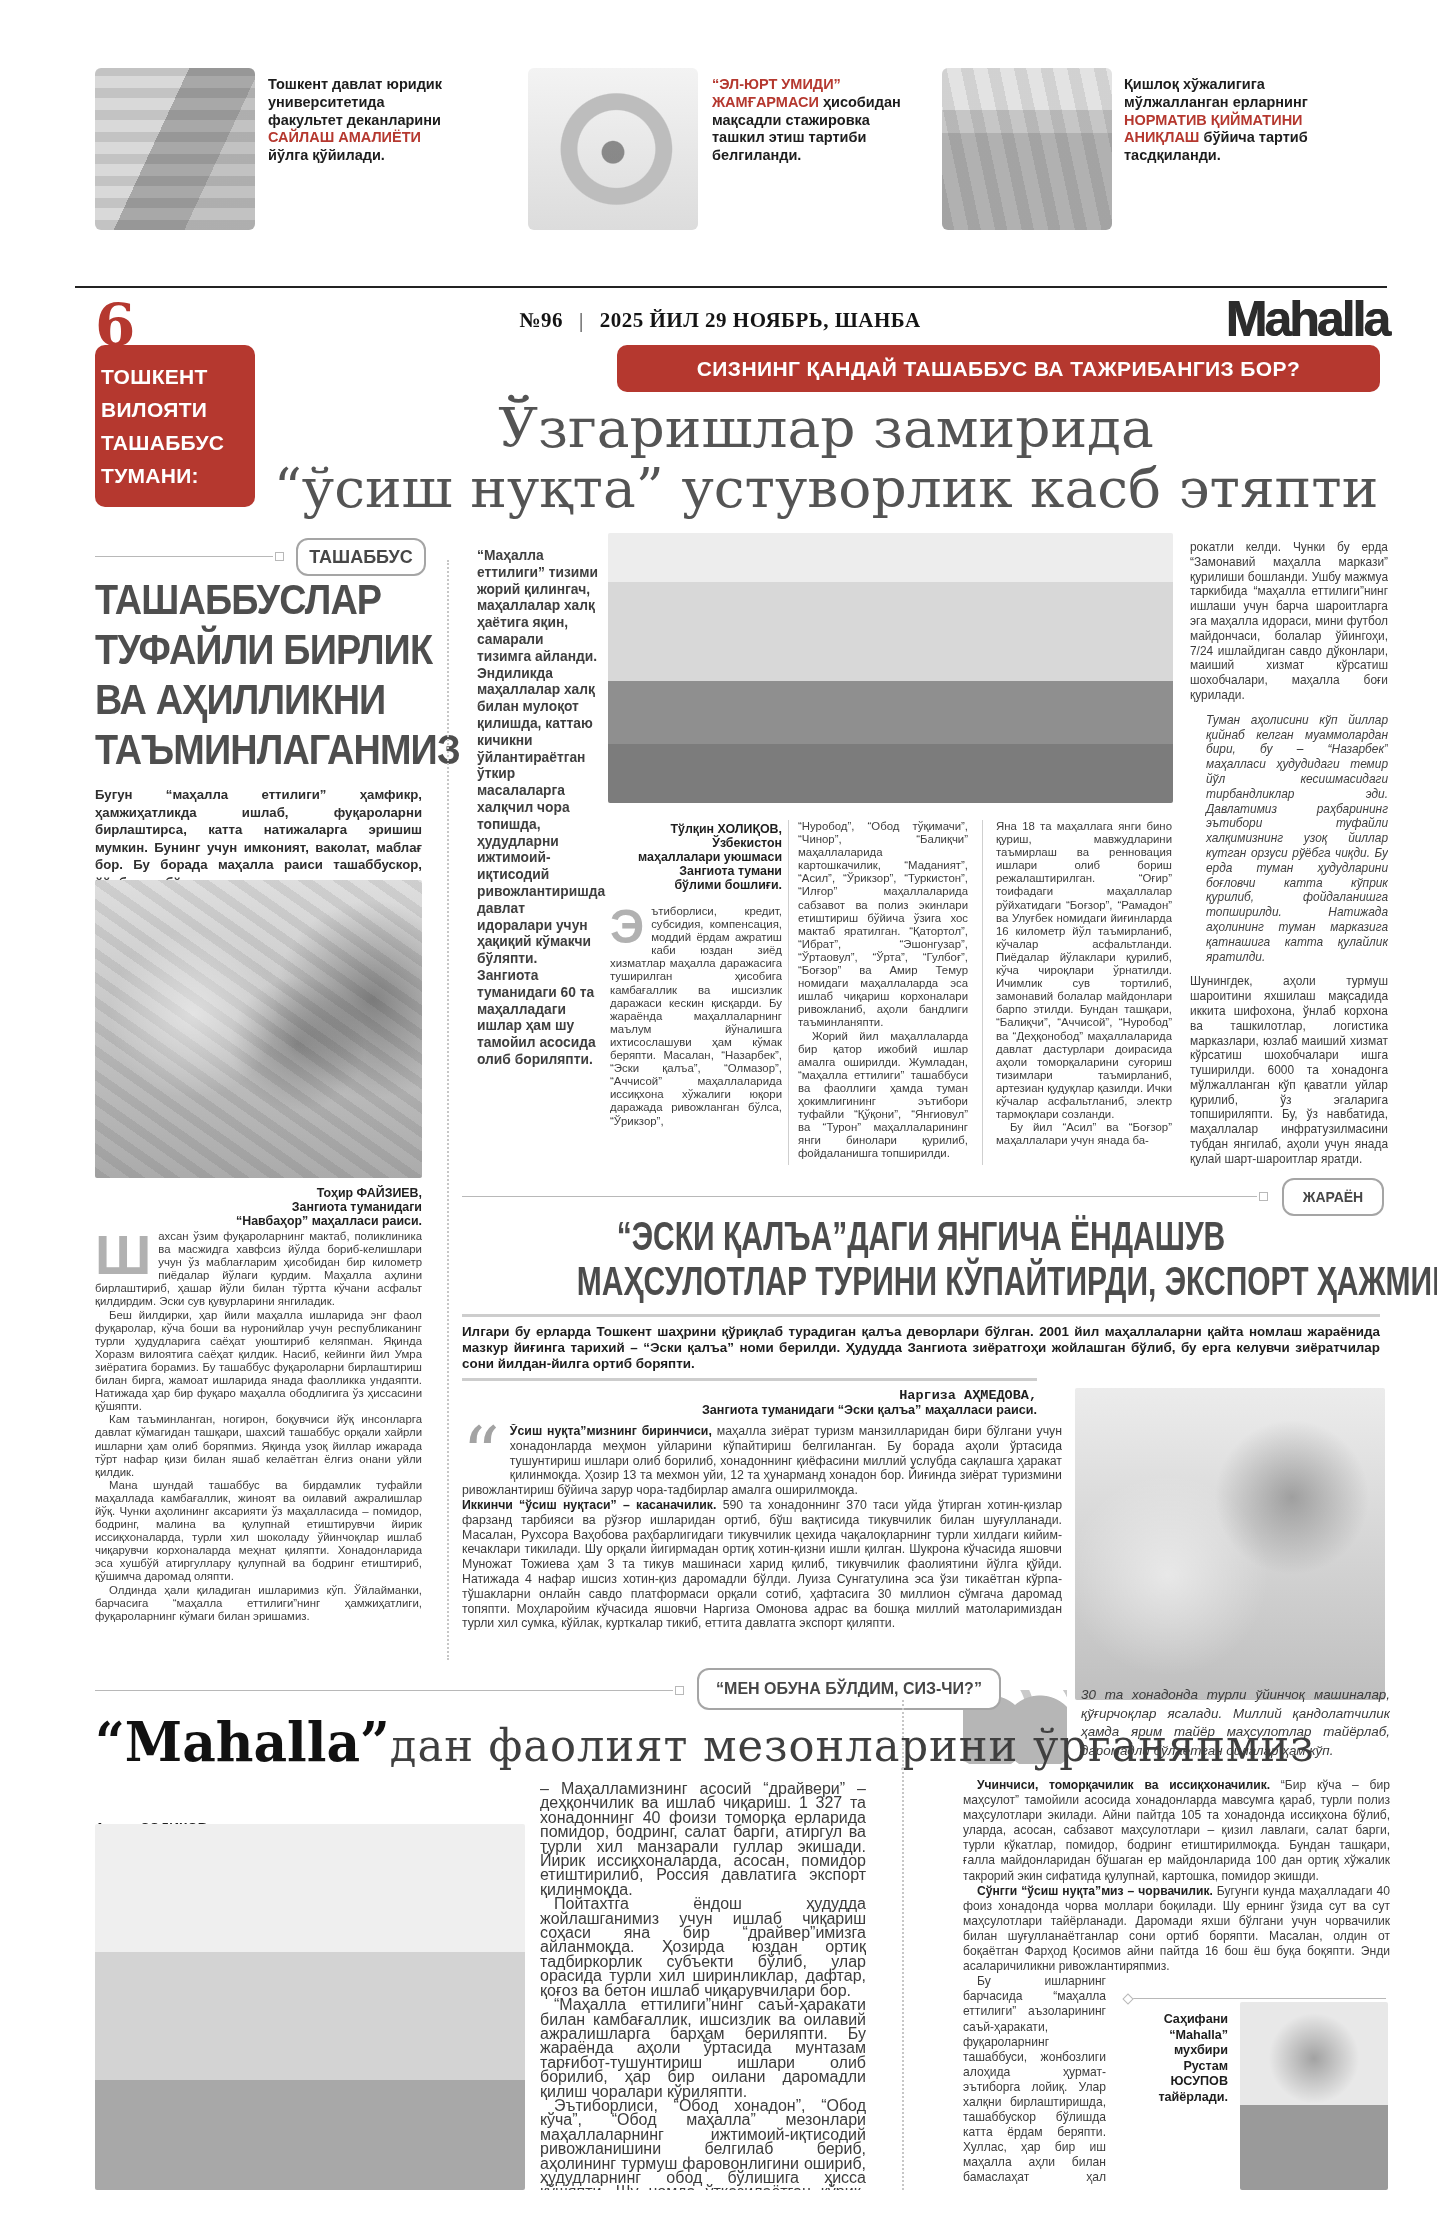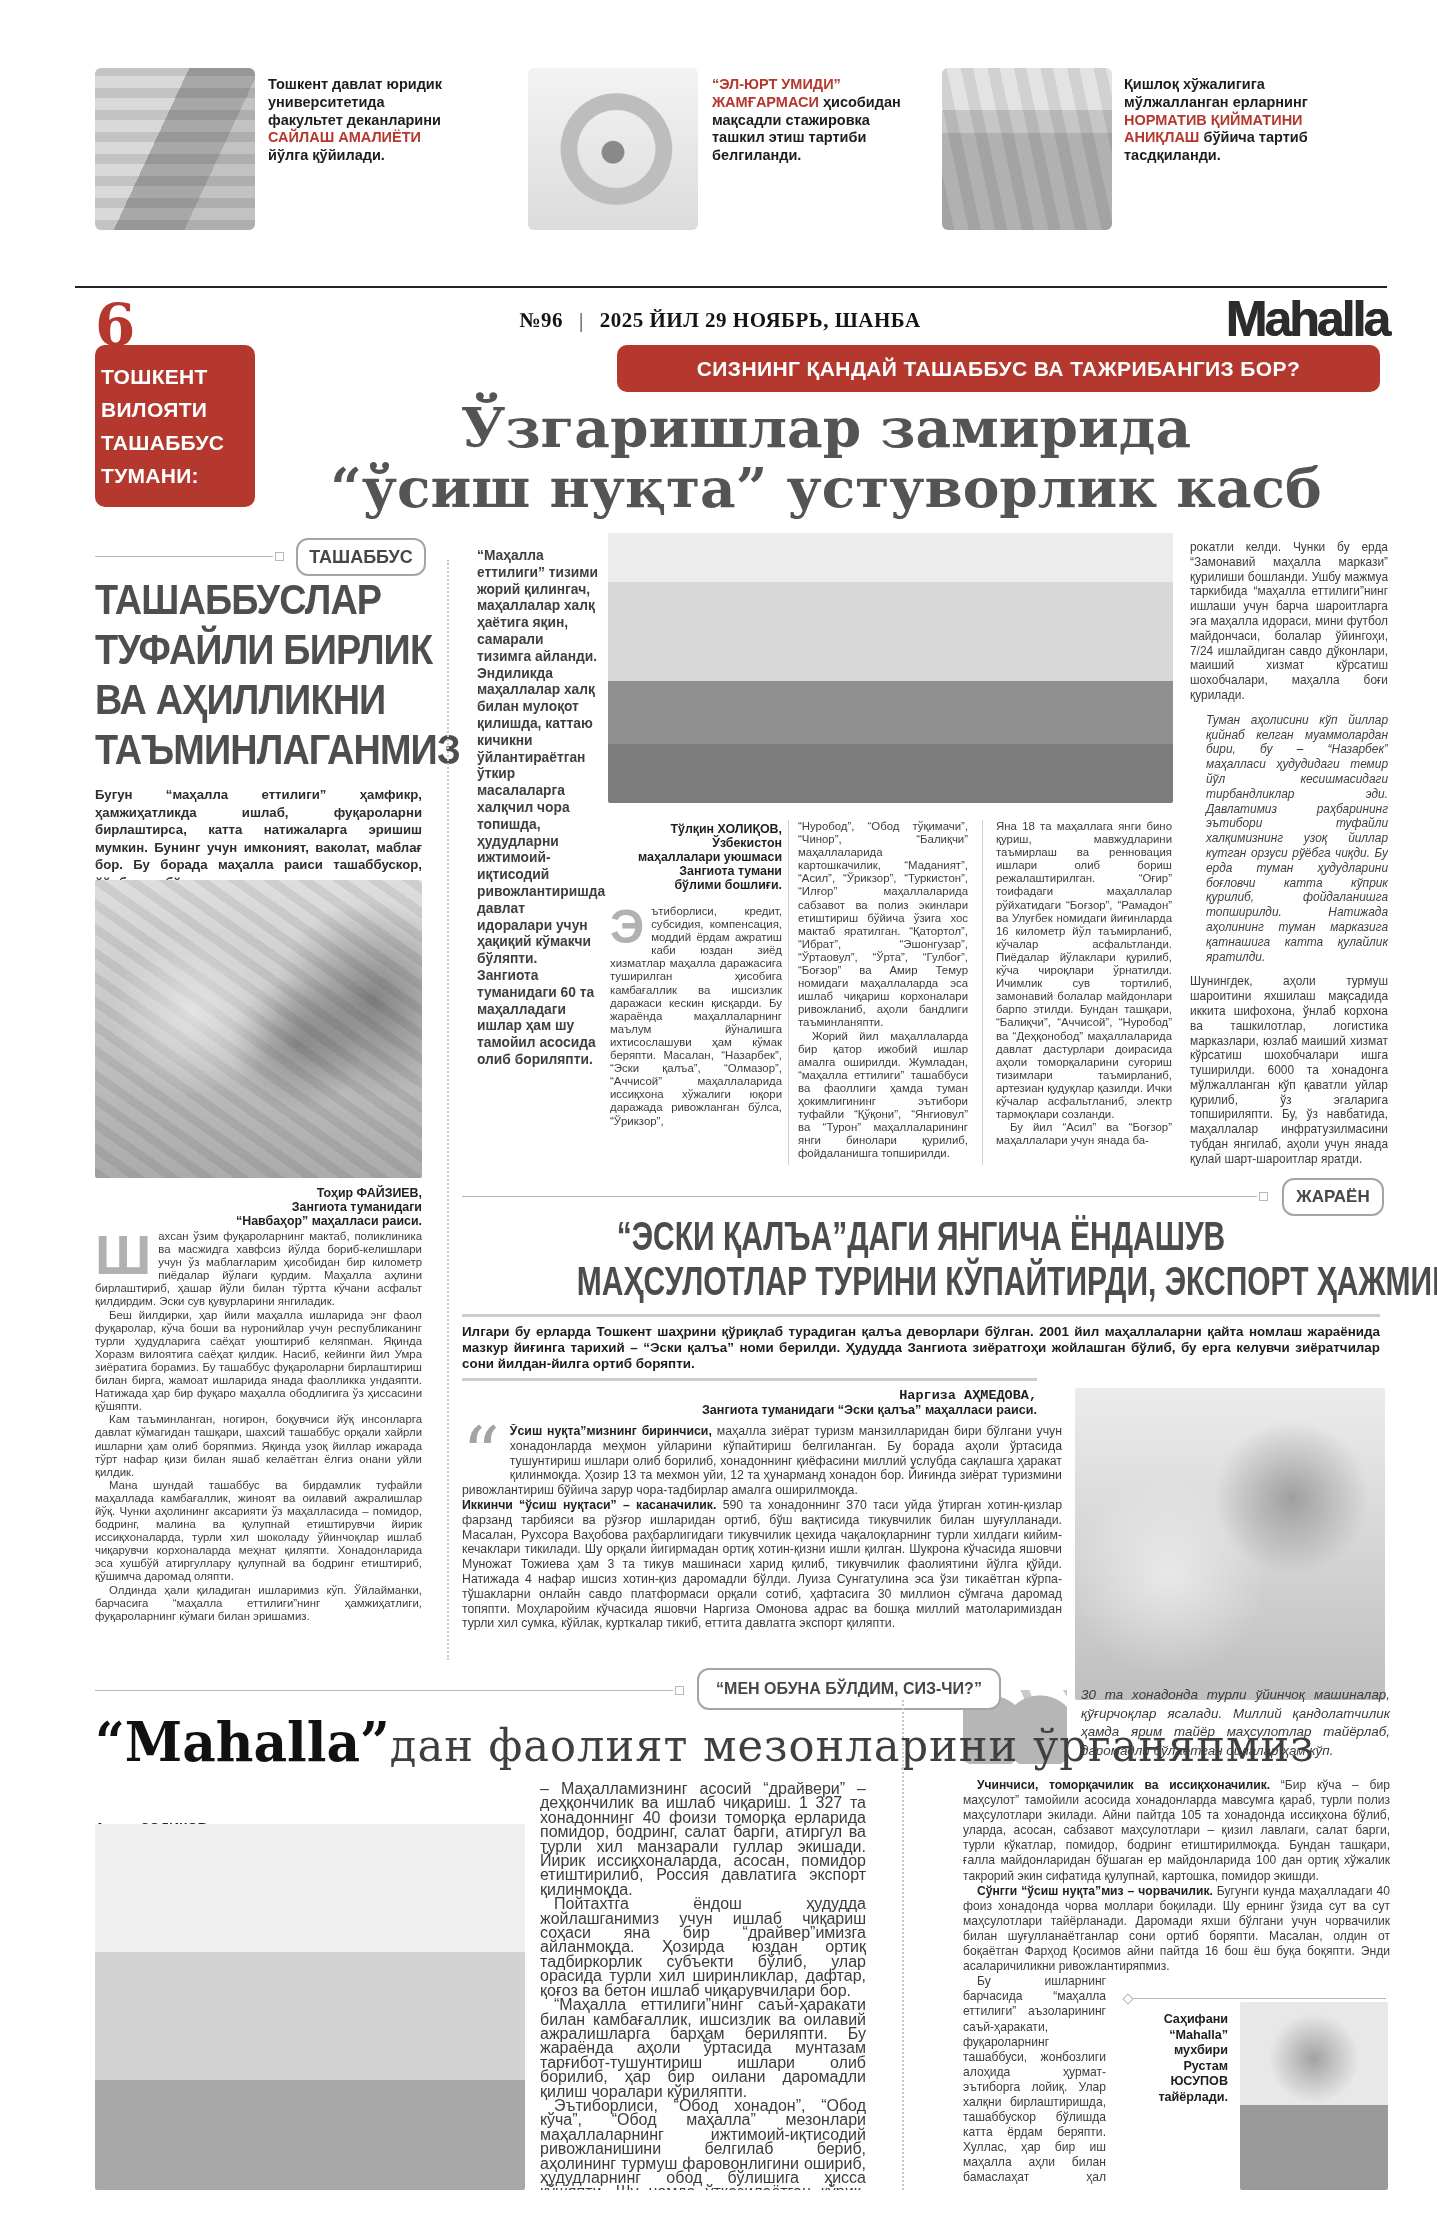--- a/index.html
+++ b/index.html
@@ -56,21 +56,21 @@
   .red{color:#b5382f;}
   .pagenum{font-family:"DejaVu Serif", serif;font-size:58px;font-weight:bold;color:#b5382f;line-height:1;}
   .mastcenter{font-family:"Liberation Serif", serif;font-weight:bold;font-size:21px;color:#141414;
               letter-spacing:.5px;text-align:center;white-space:nowrap;}
   .mastsep{padding:0 16px;font-weight:normal;color:#333;}
   .logo{font-weight:bold;font-size:50px;letter-spacing:-3px;color:#2c2c2c;text-align:right;line-height:1;
         text-shadow:.6px 0 0 #2c2c2c;}
   .redbox{background:#b5382f;border-radius:10px;color:#fff;font-weight:bold;}
   .regionbox{padding:15px 0 0 6px;font-size:21px;line-height:33px;letter-spacing:.3px;}
   .bannerbox{display:flex;align-items:center;justify-content:center;font-size:21px;letter-spacing:.4px;}
-  .mainhead{font-family:"DejaVu Serif", serif;font-weight:bold;color:#545454;text-align:center;
+  .mainhead{font-family:"DejaVu Serif", serif;font-weight:normal;color:#545454;text-align:center;
             font-size:55px;line-height:60px;}
   .a1head{font-weight:bold;color:#4e4e4e;font-size:43px;line-height:50px;letter-spacing:-1px;
           transform:scaleX(.88);transform-origin:0 0;white-space:nowrap;}
   .a1lead{font-size:13.2px;line-height:17.6px;font-weight:bold;color:#2e2e2e;text-align:justify;}
   .cap{font-size:12.4px;line-height:14px;font-weight:bold;color:#1f1f1f;text-align:right;}
   .body{font-size:11.4px;line-height:13.1px;text-align:justify;color:#3c3c3c;}
   .body p{margin:0;text-indent:14px;}
   .body p.first{text-indent:0;}
   .dropcap{float:left;font-weight:bold;color:#b1b1b1;line-height:.82;padding:2px 7px 0 0;}
   .introcol{font-size:13.8px;line-height:16.8px;font-weight:bold;color:#3f3f3f;}
@@ -193,21 +193,21 @@
     <p class="first">Яна 18 та маҳаллага янги бино қуриш, мавжудларини таъмирлаш ва ренновация ишлари олиб бориш режалаштирилган. “Оғир” тоифадаги маҳаллалар рўйхатидаги “Боғзор”, “Рамадон” ва Улуғбек номидаги йиғинларда 16 километр йўл таъмирланиб, кўчалар асфальтланди. Пиёдалар йўлаклари қурилиб, кўча чироқлари ўрнатилди. Ичимлик сув тортилиб, замонавий болалар майдонлари барпо этилди. Бундан ташқари, “Балиқчи”, “Аччисой”, “Нуробод” ва “Деҳқонобод” маҳаллаларида давлат дастурлари доирасида аҳоли томорқаларини суғориш тизимлари таъмирланиб, артезиан қудуқлар қазилди. Ички кўчалар асфальтланиб, электр тармоқлари созланди.</p>
     <p>Бу йил “Асил” ва “Боғзор” маҳаллалари учун янада ба-</p>
   </div>
   <div class="abs col4" style="left:1190px;top:540px;width:198px;height:632px;overflow:hidden;">
     <p class="first">рокатли келди. Чунки бу ерда “Замонавий маҳалла маркази” қурилиши бошланди. Ушбу мажмуа таркибида “маҳалла еттилиги”нинг ишлаши учун барча шароитларга эга маҳалла идораси, мини футбол майдончаси, болалар ўйингоҳи, 7/24 ишлайдиган савдо дўконлари, маиший хизмат кўрсатиш шохобчалари, маҳалла боғи қурилади.</p>
     <p class="quote">Туман аҳолисини кўп йиллар қийнаб келган муаммолардан бири, бу – “Назарбек” маҳалласи ҳудудидаги темир йўл кесишмасидаги тирбандликлар эди. Давлатимиз раҳбарининг эътибори туфайли халқимизнинг узоқ йиллар кутган орзуси рўёбга чиқди. Бу ерда туман ҳудудларини боғловчи катта кўприк қурилиб, фойдаланишга топширилди. Натижада аҳолининг туман марказига қатнашига катта қулайлик яратилди.</p>
     <p class="first">Шунингдек, аҳоли турмуш шароитини яхшилаш мақсадида иккита шифохона, ўнлаб корхона ва ташкилотлар, логистика марказлари, юзлаб маиший хизмат кўрсатиш шохобчалари ишга туширилди. 6000 та хонадонга мўлжалланган кўп қаватли уйлар қурилиб, ўз эгаларига топшириляпти. Бу, ўз навбатида, маҳаллалар инфратузилмасини тубдан янгилаб, аҳоли учун янада қулай шарт-шароитлар яратди.</p>
   </div>
 
   <div class="abs kickline" style="left:462px;top:1196px;width:795px;"></div>
-  <div class="abs pill" style="left:1282px;top:1178px;width:98px;height:34px;font-size:17px;text-align:right;">ЖАРАЁН</div>
+  <div class="abs pill" style="left:1282px;top:1178px;width:98px;height:34px;font-size:14px;text-align:right;">ЖАРАЁН</div>
   <div class="abs a2head" style="left:462px;top:1214px;width:918px;">
     <div>“ЭСКИ ҚАЛЪА”ДАГИ ЯНГИЧА ЁНДАШУВ</div>
     <div>МАҲСУЛОТЛАР ТУРИНИ КЎПАЙТИРДИ, ЭКСПОРТ ҲАЖМИНИ ОШИРДИ</div>
   </div>
   <div class="abs grayrule" style="left:462px;top:1314px;width:918px;"></div>
   <div class="abs a2lead" style="left:462px;top:1324px;width:918px;">Илгари бу ерларда Тошкент шаҳрини қўриқлаб турадиган қалъа деворлари бўлган. 2001 йил маҳаллаларни қайта номлаш жараёнида мазкур йиғинга тарихий – “Эски қалъа” номи берилди. Ҳудудда Зангиота зиёратгоҳи жойлашган бўлиб, бу ерга келувчи зиёратчилар сони йилдан-йилга ортиб боряпти.</div>
   <div class="abs grayrule" style="left:462px;top:1378px;width:575px;"></div>
   <div class="abs byline" style="left:462px;top:1388px;width:575px;">
     <div style="font-size:13.5px;font-family:Liberation Mono, monospace;">Наргиза АҲМЕДОВА,</div>
     <div style="font-size:12.6px;">Зангиота туманидаги “Эски қалъа” маҳалласи раиси.</div>

